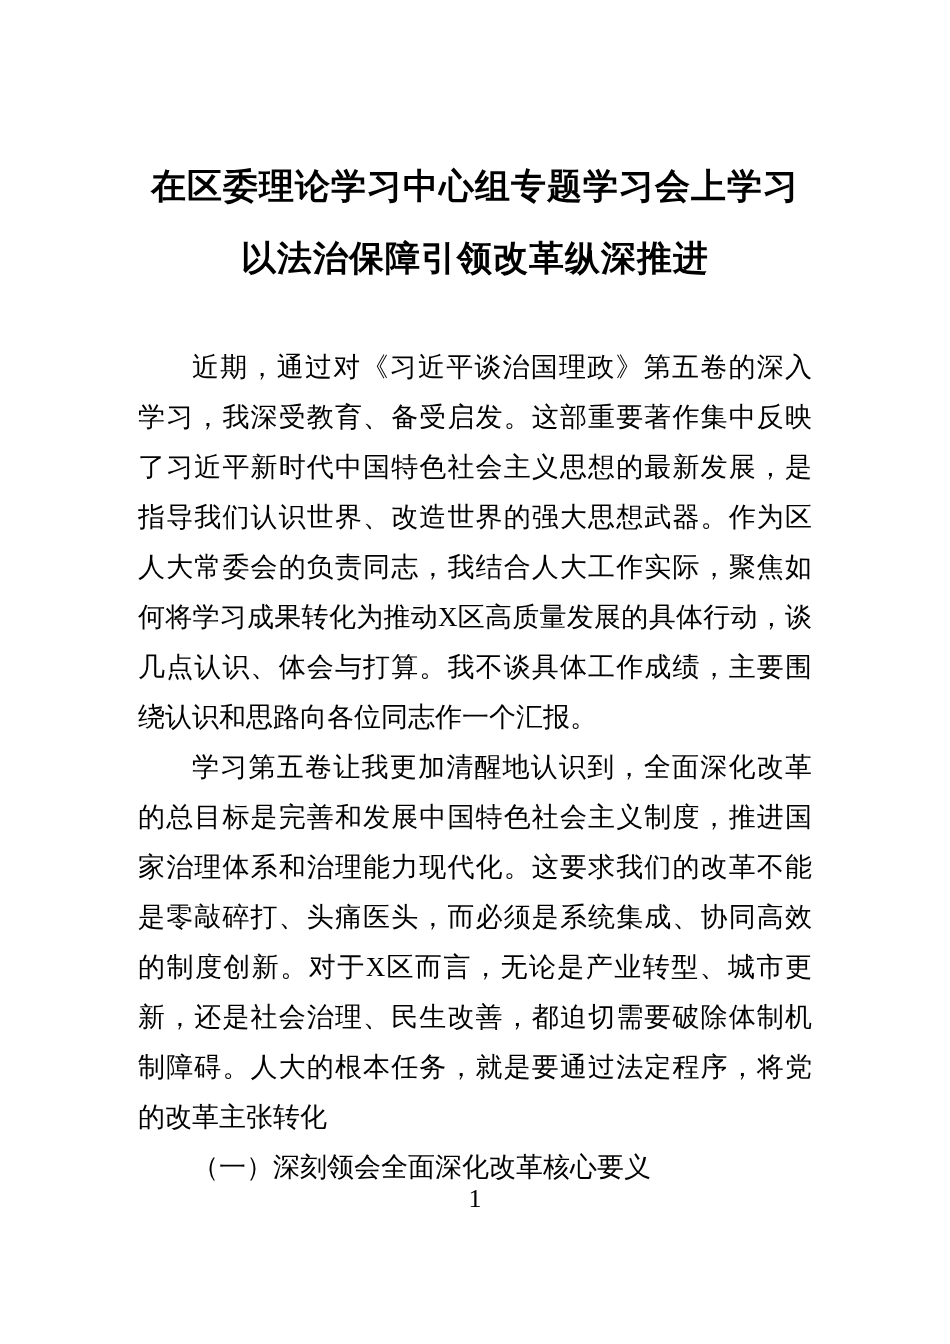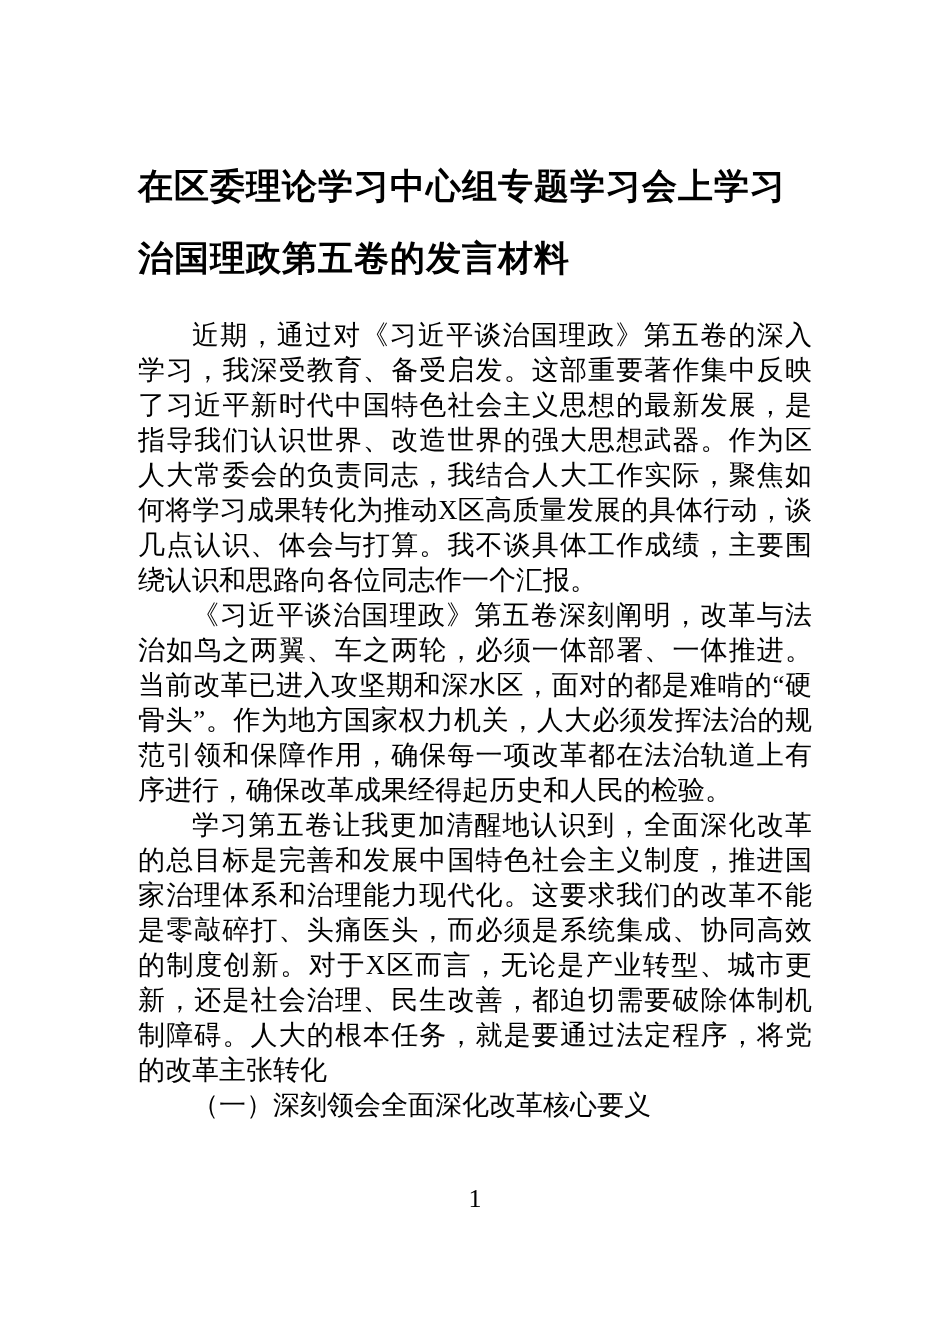--- a/index.html
+++ b/index.html
@@ -17,31 +17,31 @@
     padding: 150px 138px 0 138px;
     color: #000000;
     overflow: hidden;
   }
   .doc-title {
     margin: 0;
     font-family: "Liberation Sans", "DejaVu Sans", sans-serif;
     font-weight: 700;
     font-size: 35px;
     line-height: 72px;
-    text-align: left;
+    text-align: center;
     letter-spacing: 1px;
   }
   .title-line {
     display: block;
   }
   .doc-body {
-    margin-top: 24px;
+    margin-top: 48px;
     font-family: "Liberation Serif", "DejaVu Serif", serif;
     font-size: 27px;
-    line-height: 35px;
+    line-height: 50px;
     text-align: justify;
   }
   .para {
     margin: 0;
     padding: 0;
     text-indent: 2em;
     word-break: break-all;
   }
   .page-number {
     position: absolute;
@@ -54,25 +54,24 @@
     line-height: 32px;
   }
 </style>
 </head>
 <body>
 
 <div class="page">
 
   <h1 class="doc-title">
     <span class="title-line">在区委理论学习中心组专题学习会上学习</span>
-    <span class="title-line">治国理政第五卷的发言材料</span>
+    <span class="title-line">以法治保障引领改革纵深推进</span>
   </h1>
 
   <div class="doc-body" id="body-container">
       <p class="para">近期，通过对《习近平谈治国理政》第五卷的深入学习，我深受教育、备受启发。这部重要著作集中反映了习近平新时代中国特色社会主义思想的最新发展，是指导我们认识世界、改造世界的强大思想武器。作为区人大常委会的负责同志，我结合人大工作实际，聚焦如何将学习成果转化为推动X区高质量发展的具体行动，谈几点认识、体会与打算。我不谈具体工作成绩，主要围绕认识和思路向各位同志作一个汇报。</p>
-      <p class="para">《习近平谈治国理政》第五卷深刻阐明，改革与法治如鸟之两翼、车之两轮，必须一体部署、一体推进。当前改革已进入攻坚期和深水区，面对的都是难啃的“硬骨头”。作为地方国家权力机关，人大必须发挥法治的规范引领和保障作用，确保每一项改革都在法治轨道上有序进行，确保改革成果经得起历史和人民的检验。</p>
       <p class="para">学习第五卷让我更加清醒地认识到，全面深化改革的总目标是完善和发展中国特色社会主义制度，推进国家治理体系和治理能力现代化。这要求我们的改革不能是零敲碎打、头痛医头，而必须是系统集成、协同高效的制度创新。对于X区而言，无论是产业转型、城市更新，还是社会治理、民生改善，都迫切需要破除体制机制障碍。人大的根本任务，就是要通过法定程序，将党的改革主张转化</p>
       <p class="para">（一）深刻领会全面深化改革核心要义</p>
     </div>
 
   <div class="page-number">1</div>
 
 </div>
 
 </body></html>

